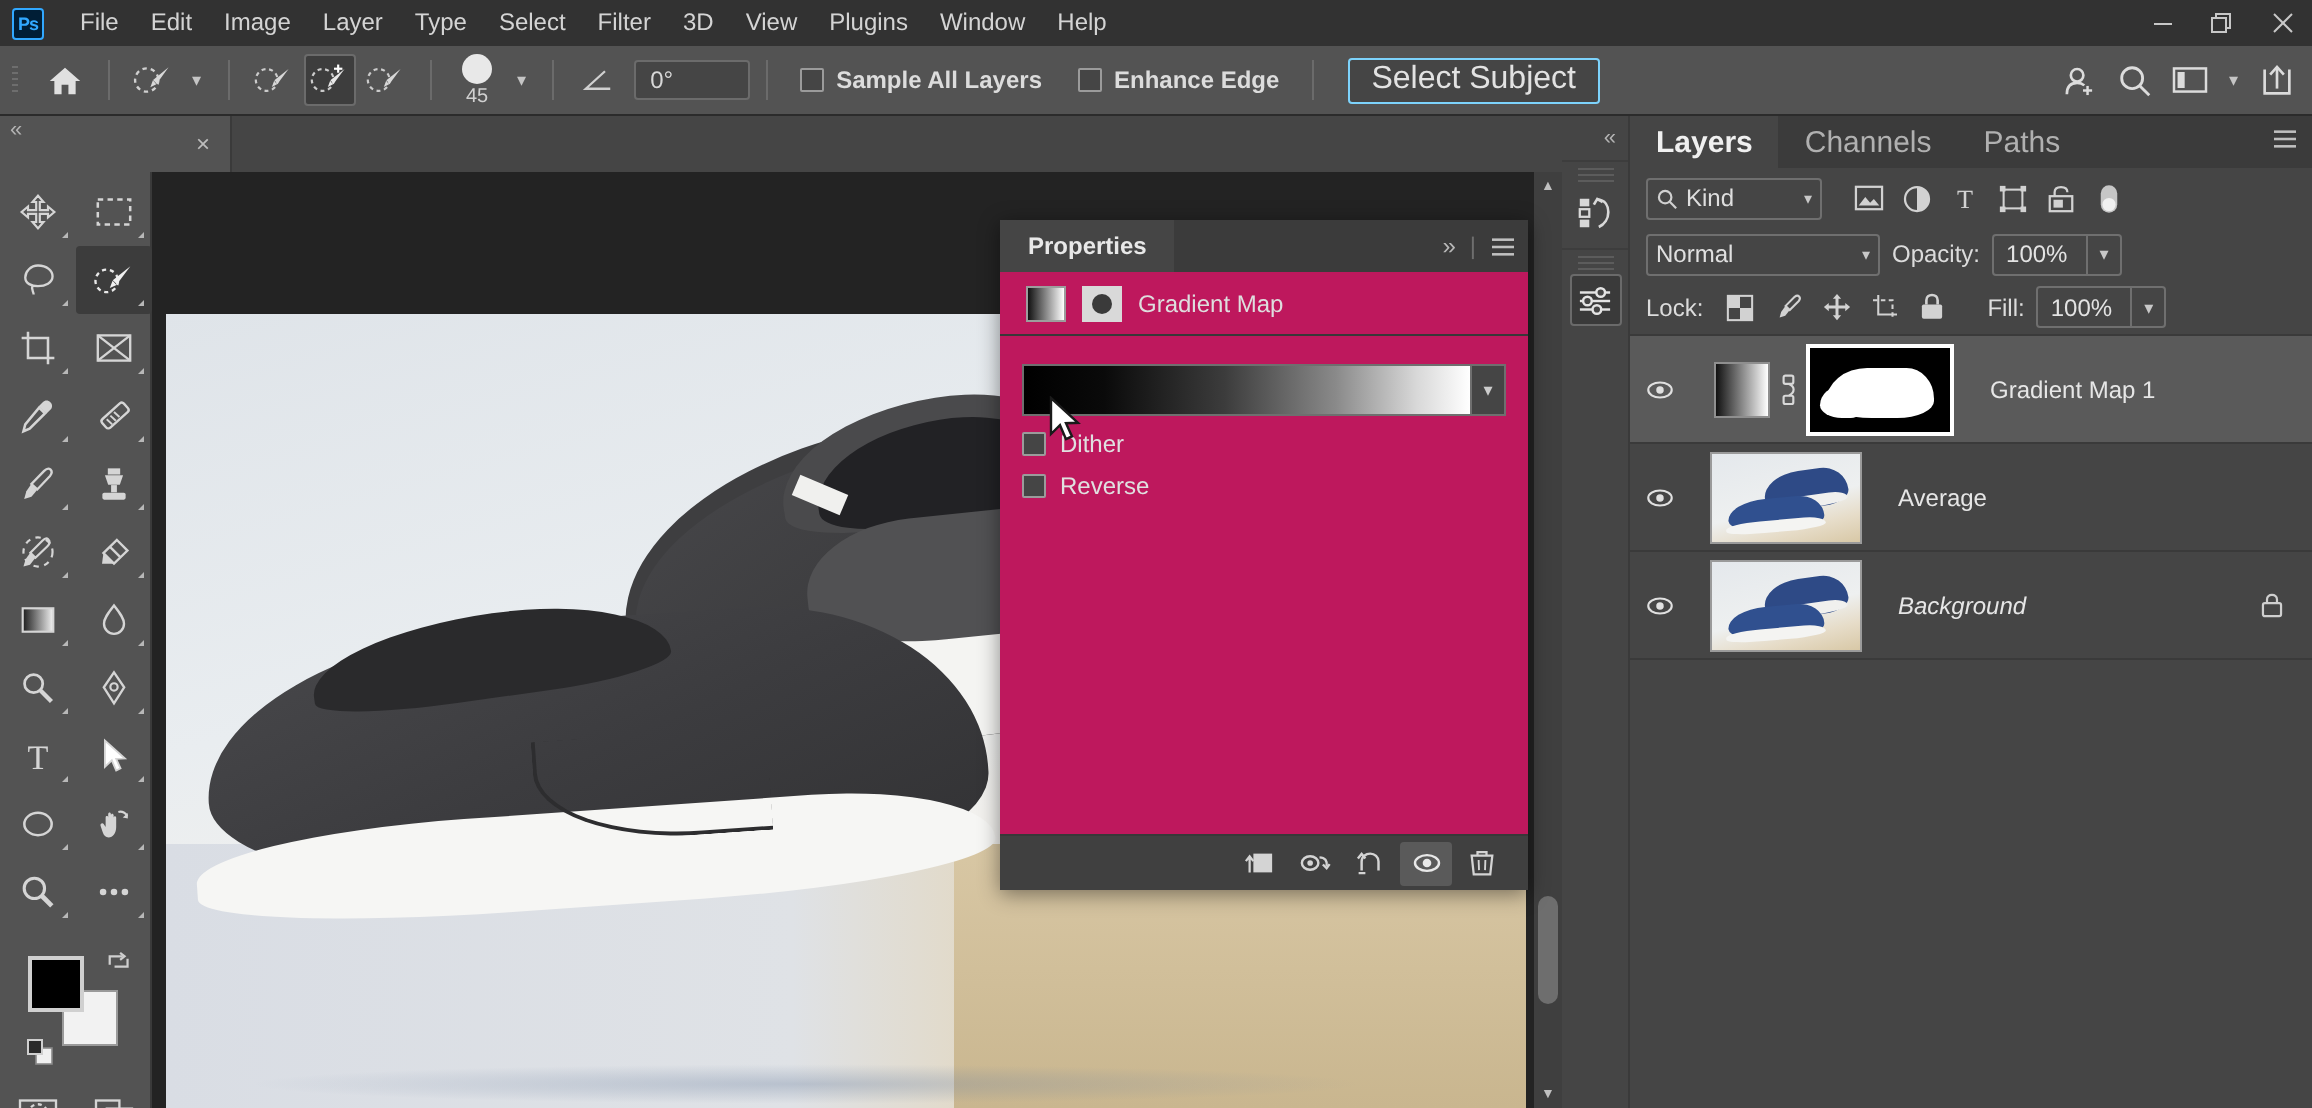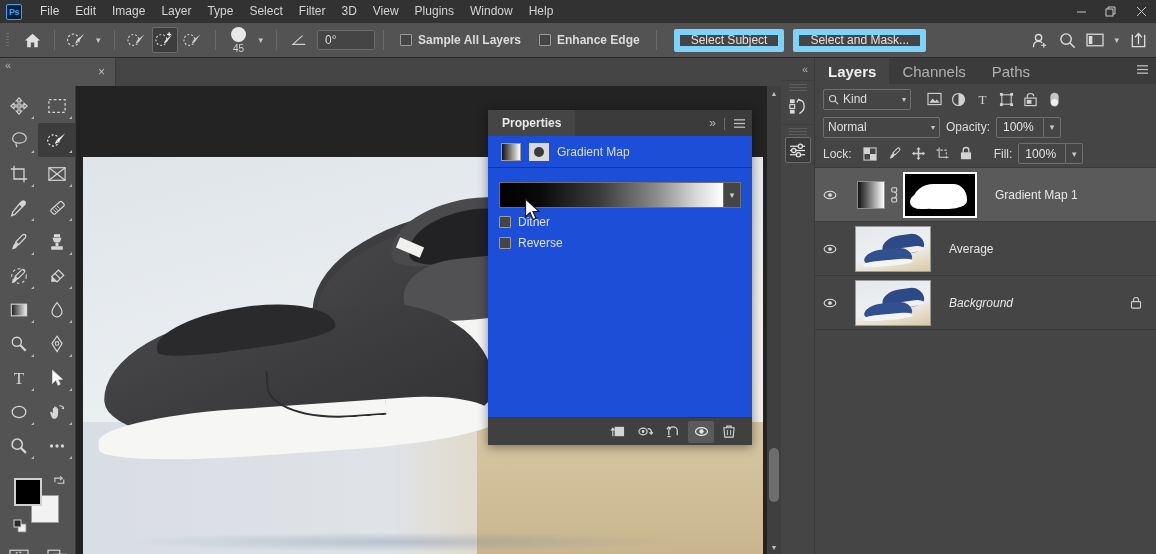--- a/index.html
+++ b/index.html
@@ -67,22 +67,22 @@
     border-radius: 2px; color: #d8d8d8; font-size: 12px;
     display: flex; align-items: center; padding-left: 7px; margin-left: 4px;
   }
   .cbrow { display: flex; align-items: center; margin-left: 8px; font-weight: bold; }
   .cbox {
     width: 12px; height: 12px; border: 1px solid #9b9b9b; background: #454545;
     border-radius: 1px; margin-right: 6px;
   }
   .cblabel { font-size: 12px; color: #dcdcdc; }
   .pushbtn {
-    height: 23px; padding: 0 11px; background: #454545; border: 6px solid #7dd3fc;
-    border-radius: 2px; color: #e2e2e2; font-size: 12px;
+    height: 23px; padding: 0 11px; background: #454545; border: 1px solid #7dd3fc;
+    border-radius: 2px; color: #e2e2e2; font-size: 16px;
     display: flex; align-items: center; justify-content: center; margin-left: 9px;
   }
   .oright { margin-left: auto; display: flex; align-items: center; padding-right: 4px; }
 
   
   .tabbar {
     position: absolute; left: 0; top: 58px; width: 1156px; height: 28px;
     background: #454545;
   }
   .dock-collapse-l {
@@ -235,22 +235,22 @@
     background: #6e6e6e; border-radius: 5px;
   }
   .vscroll-up, .vscroll-dn {
     position: absolute; left: 0; width: 14px; height: 14px;
     display: flex; align-items: center; justify-content: center;
     color: #c0c0c0; font-size: 7px;
   }
 
   
   .props {
-    position: absolute; left: 488px; top: 110px; width: 264px; height: 335px;
-    background: #1d4ed8; box-shadow: 0 2px 10px rgba(0,0,0,0.45);
+    position: absolute; left: 500px; top: 110px; width: 264px; height: 335px;
+    background: #be185d; box-shadow: 0 2px 10px rgba(0,0,0,0.45);
   }
   .props-tabrow {
     height: 26px; background: #3b3b3b; display: flex; align-items: stretch;
     position: relative;
   }
   .props-tab {
     padding: 0 14px; display: flex; align-items: center; background: #454545;
     font-size: 12px; font-weight: bold; color: #e8e8e8;
   }
   .props-tabrow-right {
@@ -536,21 +536,20 @@
       <div class="cbox"></div>
       <div class="cblabel">Sample All Layers</div>
     </div>
     <div class="cbrow" style="margin-left:18px;">
       <div class="cbox"></div>
       <div class="cblabel">Enhance Edge</div>
     </div>
     <div class="odiv" style="margin-left:16px;"></div>
 
     <div class="pushbtn">Select Subject</div>
-    <div class="pushbtn">Select and Mask...</div>
 
     <div class="oright">
       <div class="obtn">
         <svg width="19" height="19" viewBox="0 0 20 20">
           <circle cx="9" cy="7" r="3.3" fill="none" stroke="#dcdcdc" stroke-width="1.4"></circle>
           <path d="M3.6 17 C3.6 12.6 6 11 9 11 C10.4 11 11.8 11.4 12.8 12.3" fill="none" stroke="#dcdcdc" stroke-width="1.4"></path>
           <line x1="14.5" y1="12.6" x2="14.5" y2="17.4" stroke="#dcdcdc" stroke-width="1.3"></line>
           <line x1="12.1" y1="15" x2="16.9" y2="15" stroke="#dcdcdc" stroke-width="1.3"></line>
         </svg>
       </div>

